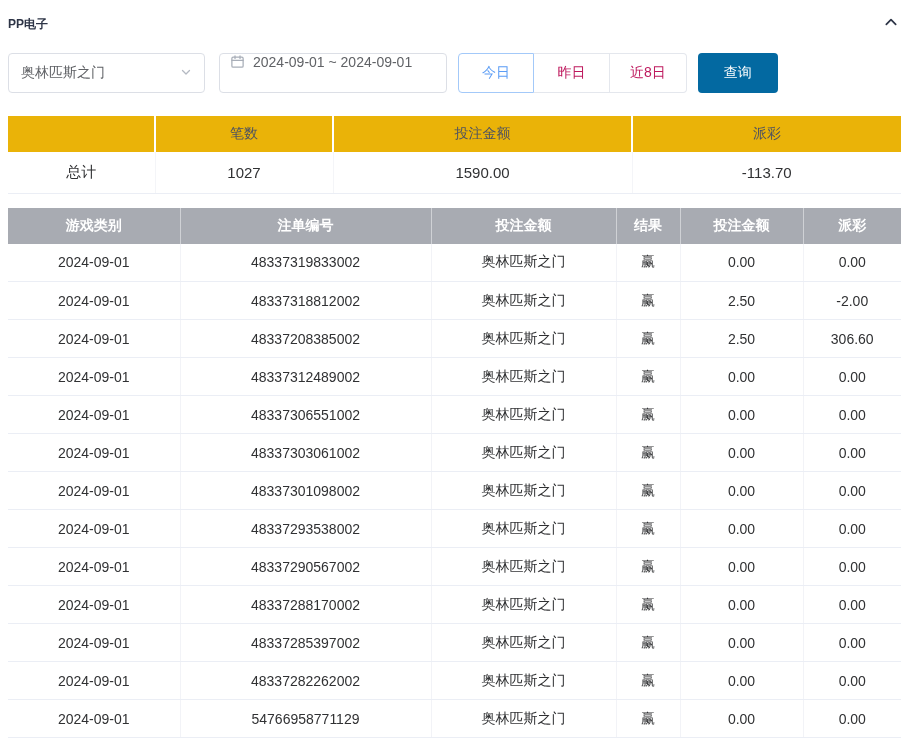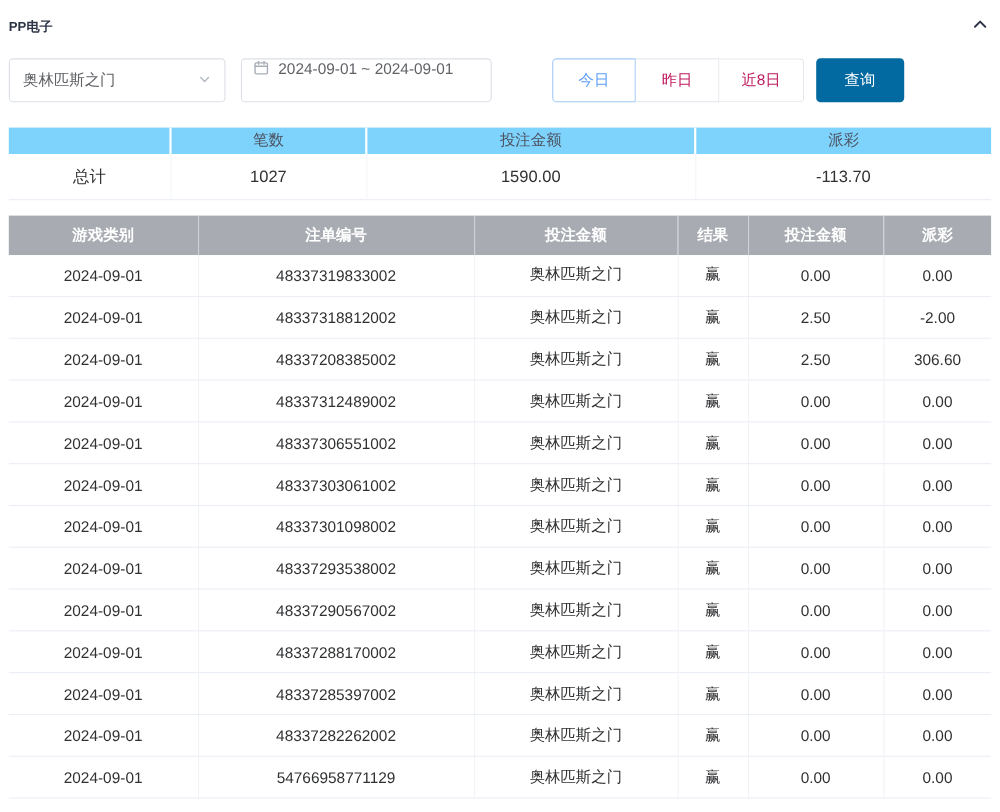--- a/index.html
+++ b/index.html
@@ -47,31 +47,31 @@
   }
   .btn-group { display: flex; margin-left: 11px; }
   .quick-btn {
     height: 40px; min-width: 76px; padding: 0 20px;
     background: #fff; border: 1px solid #e4e7ed; border-left: none;
     font-size: 14px; color: #be185d; cursor: pointer;
     font-family: inherit;
   }
   .quick-btn:first-child { border-left: 1px solid #e4e7ed; border-radius: 4px 0 0 4px; }
   .quick-btn:last-child { border-radius: 0 4px 4px 0; }
-  .quick-btn.active { color: #5c9df5; border: 1px solid #a3c9f9; margin-left: 44px; }
+  .quick-btn.active { color: #5c9df5; border: 1px solid #a3c9f9; }
   .query-btn {
     height: 40px; padding: 0 26px; margin-left: 11px;
     background: #0369a1; color: #fff; border: none; border-radius: 4px;
     font-size: 14px; cursor: pointer; font-family: inherit;
   }
 
   
   table { border-collapse: collapse; table-layout: fixed; width: 893px; }
   .summary-table thead th {
-    height: 24px; background: #7dd3fc; color: #4d5261;
+    height: 36px; background: #eab308; color: #4d5261;
     font-size: 14px; font-weight: 500; text-align: center;
     border-right: 2px solid #ffffff;
     margin-top: 40px;
   }
   .summary-table thead th:last-child { border-right: none; }
   .summary-table tbody td {
     height: 41px; font-size: 15px; color: #303133; text-align: center;
     border-bottom: 1px solid #ebeef5; border-right: 1px solid #f4f5f8;
     background: #fff;
   }

